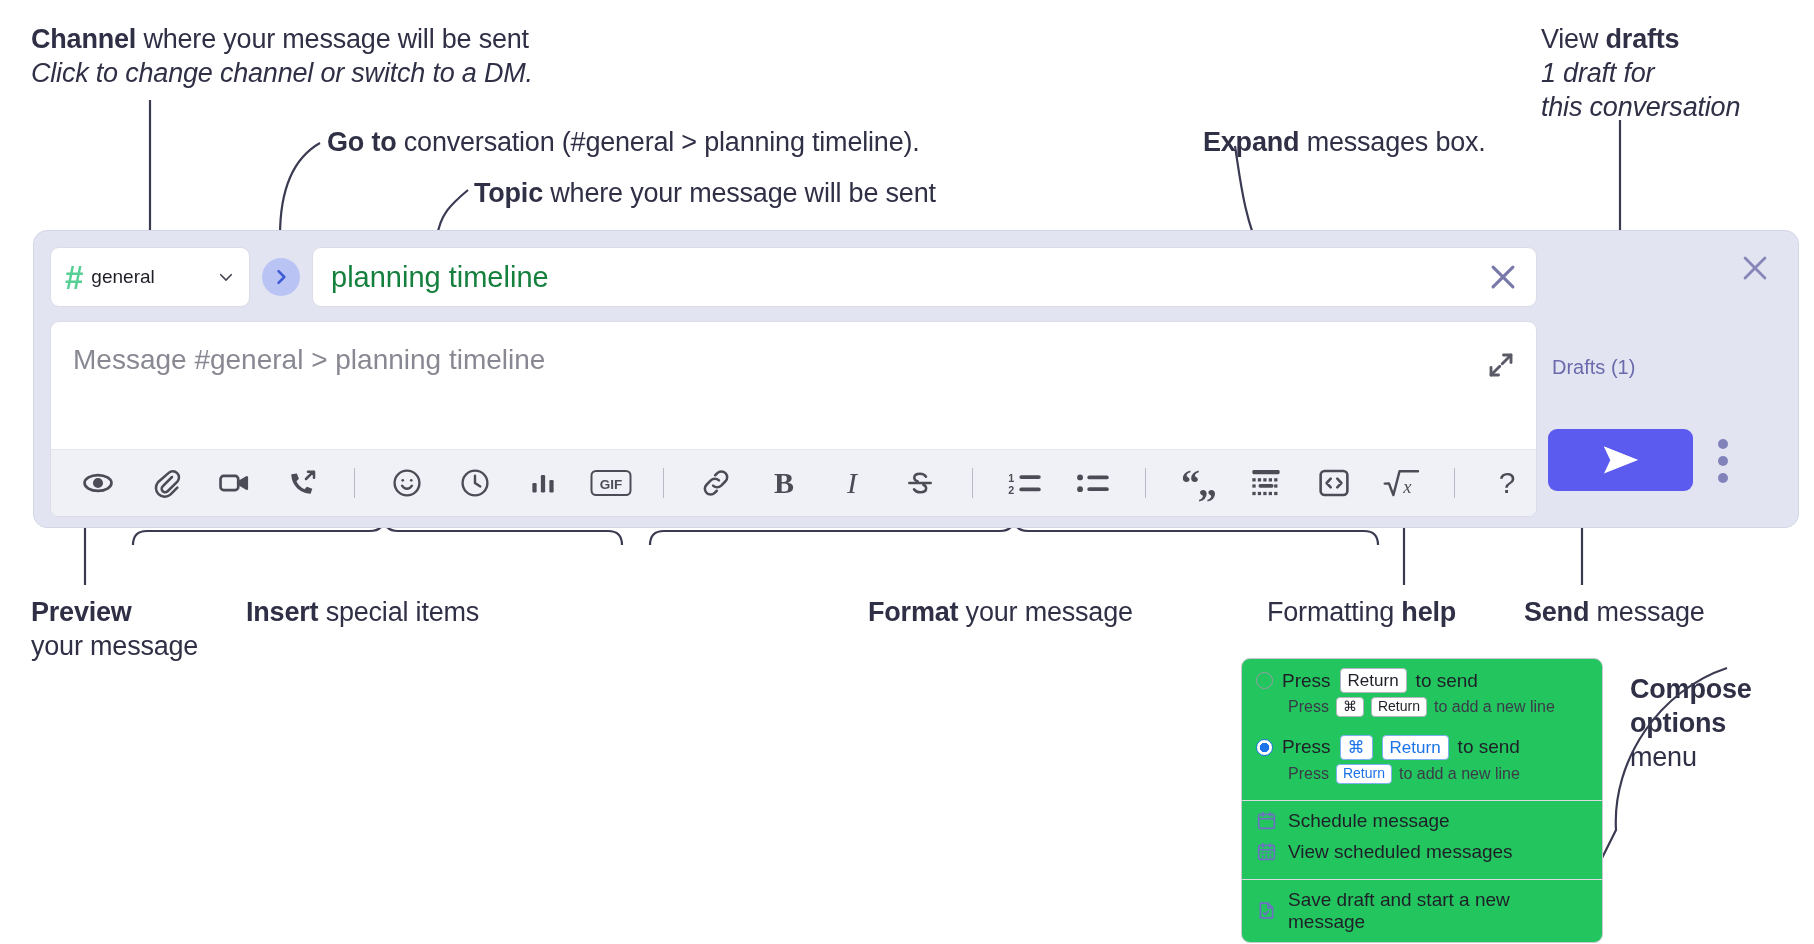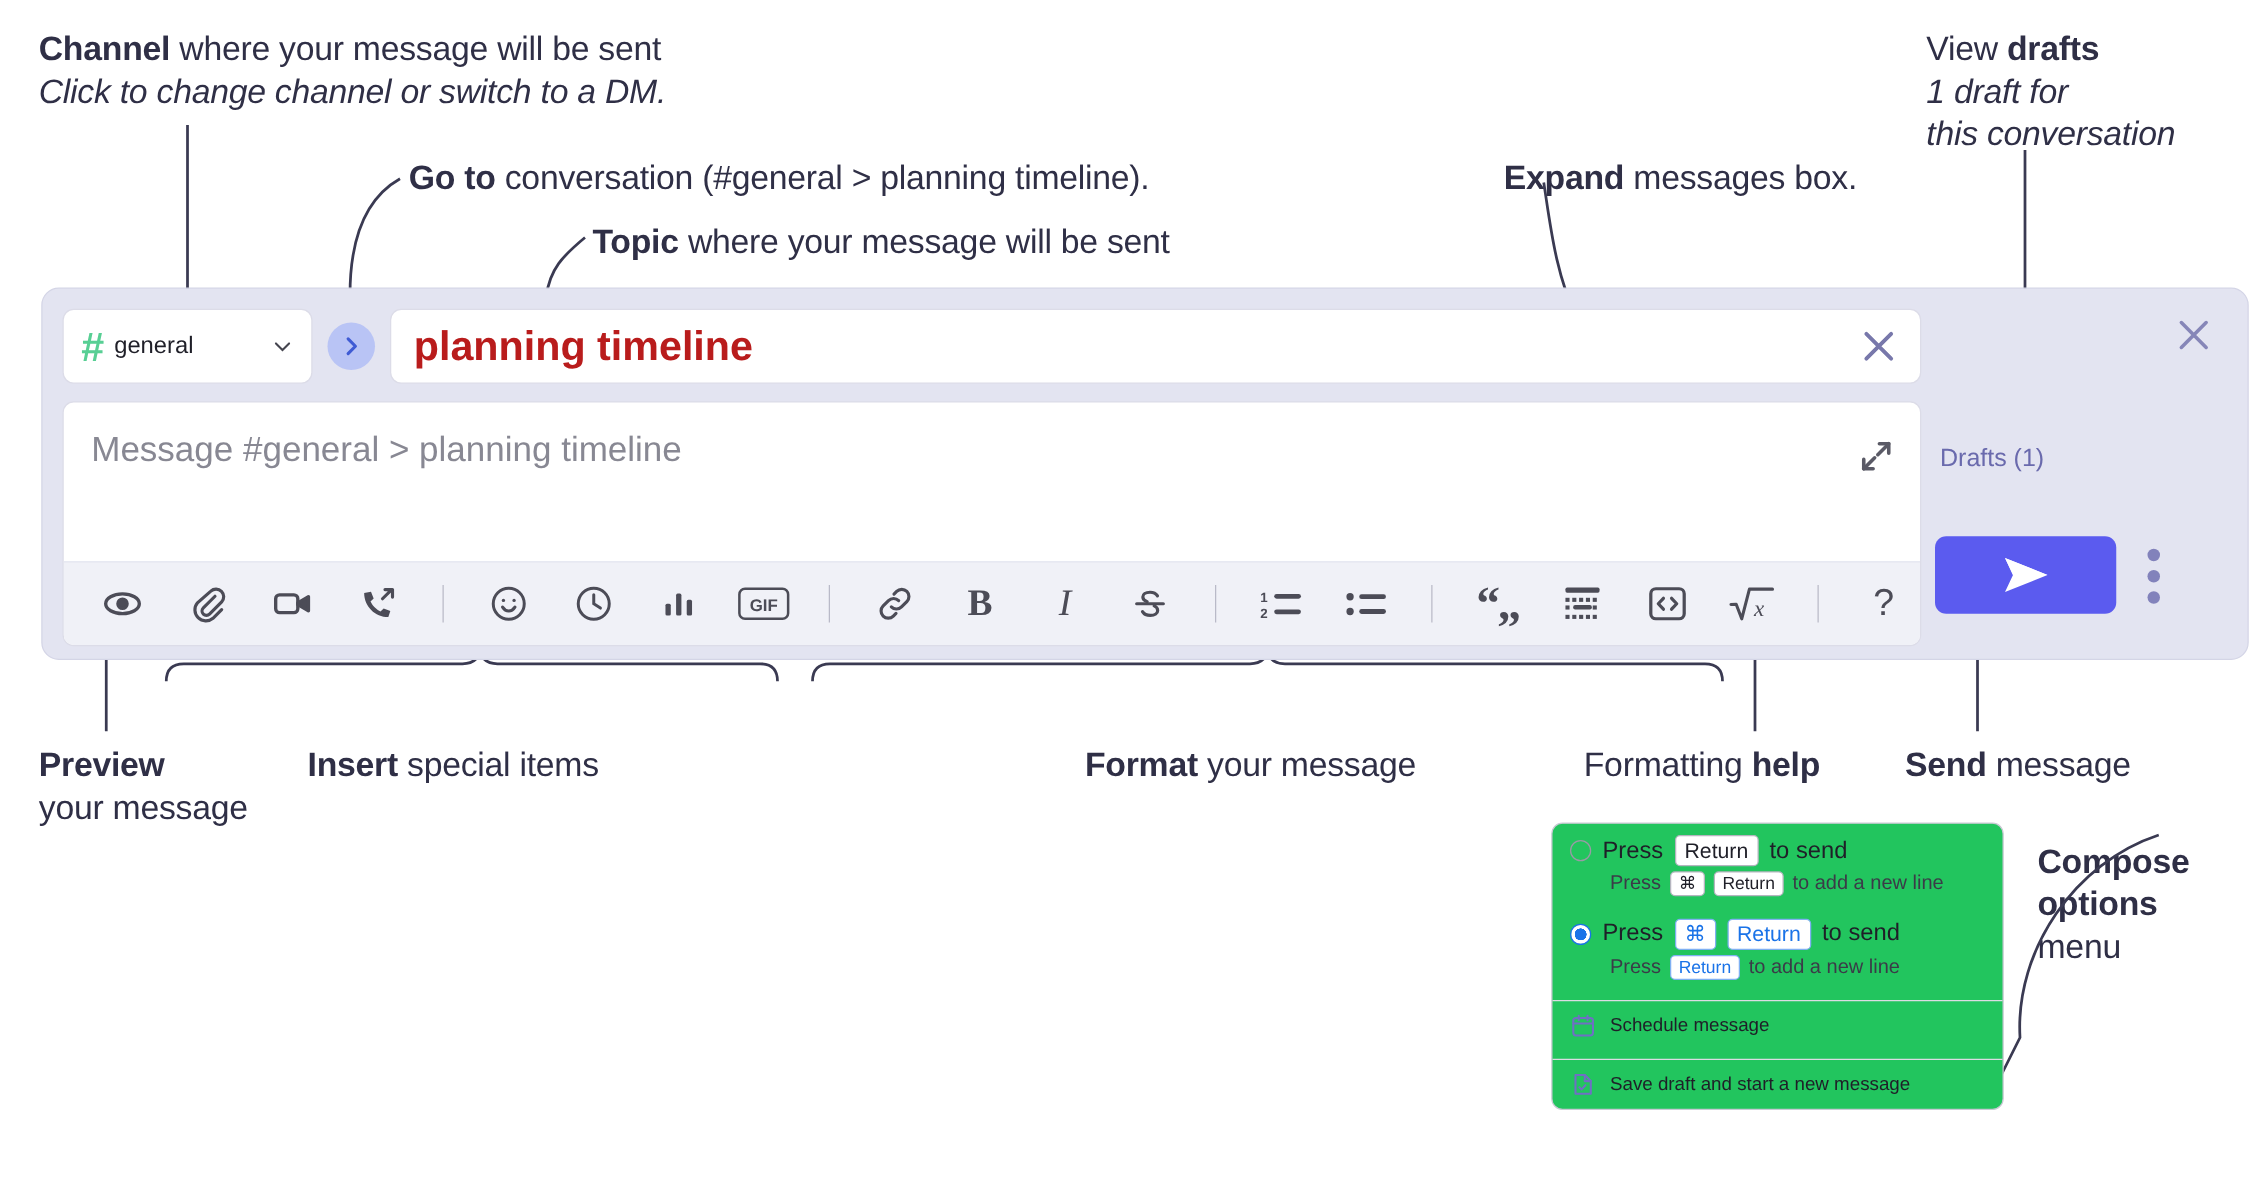--- a/index.html
+++ b/index.html
@@ -29,21 +29,21 @@
   #channel-name{font-size:19px;color:#1f1f28;}
   .chev{margin-left:auto;width:18px;height:18px;}
   #goto-btn{
     width:38px;height:38px;border-radius:50%;background:#b9c4f5;margin:0 12px;
     display:flex;align-items:center;justify-content:center;flex:0 0 auto;
   }
   #topic-field{
     flex:1;height:60px;background:#fff;border:1px solid #dcdce8;border-radius:9px;
     display:flex;align-items:center;padding:0 16px 0 18px;box-sizing:border-box;
   }
-  #topic-value{font-size:33px;color:#b91c1c;flex:1;font-weight:bold;}
+  #topic-value{font-size:29px;color:#15803d;flex:1;}
   #topic-clear{width:34px;height:34px;flex:0 0 auto;}
 
   #message-box{
     margin-top:14px;background:#fff;border:1px solid #dcdce8;border-radius:9px;
     width:100%;box-sizing:border-box;overflow:hidden;
   }
   #message-area{height:127px;position:relative;}
   #message-placeholder{
     position:absolute;left:22px;top:22px;font-size:28px;color:#888893;
   }
@@ -72,21 +72,21 @@
     border-radius:9px;box-sizing:border-box;
   }
   .opt-row{display:flex;align-items:center;padding:9px 14px 2px 14px;font-size:19px;color:#1f1f28;gap:9px;}
   .opt-sub{padding:2px 14px 9px 46px;font-size:16px;color:#3b3b48;display:flex;align-items:center;gap:7px;}
   .radio{width:17px;height:17px;border-radius:50%;border:1.6px solid #9a9aa6;box-sizing:border-box;flex:0 0 auto;}
   .radio.on{border-color:#1a73e8;background:radial-gradient(circle,#1a73e8 0 44%,#fff 46% 100%);}
   .key{border:1px solid #b5b5bf;border-radius:4px;padding:1px 7px;font-size:17px;color:#1f1f28;background:#fff;display:inline-block;line-height:1.25;}
   .key.sm{font-size:14px;padding:0px 6px;}
   .key.blue{border-color:#7fb0f2;color:#1a73e8;}
   .menu-div{height:1px;background:#dcdce3;margin:7px 0 0 0;}
-  .menu-item{display:flex;align-items:center;gap:11px;padding:9px 14px;font-size:15px;color:#1f1f28;}
+  .menu-item{display:flex;align-items:center;gap:11px;padding:9px 14px;font-size:19px;color:#1f1f28;}
   .mi-icon{width:21px;height:21px;flex:0 0 auto;}
 </style>
 </head>
 <body>
 
 <div class="abs ann" style="left:31px;top:22px;">
   <div><b>Channel</b><span> where your message will be sent</span></div>
   <div><i>Click to change channel or switch to a DM.</i></div>
 </div>
 
@@ -390,20 +390,35 @@
   <div class="menu-div"></div>
 
   <div class="menu-item">
     <svg class="mi-icon" viewBox="0 0 24 24" fill="none" stroke="#6f6fc4" stroke-width="1.9" stroke-linecap="round">
         <rect x="3" y="5" width="18" height="16" rx="2.4"></rect>
         <path d="M3 10h18M8 3v4M16 3v4"></path>
       </svg>
     <span>Schedule message</span>
   </div>
 
+  <div class="menu-item" style="padding-top:0;">
+    <svg class="mi-icon" viewBox="0 0 24 24" fill="none" stroke="#6f6fc4" stroke-width="1.8" stroke-linecap="round">
+        <rect x="3" y="5" width="18" height="16" rx="2.4"></rect>
+        <path d="M3 10h18M8 3v4M16 3v4"></path>
+        <g fill="#6f6fc4" stroke="none">
+          <rect x="6.5" y="12.5" width="2.2" height="2.2"></rect>
+          <rect x="11" y="12.5" width="2.2" height="2.2"></rect>
+          <rect x="15.4" y="12.5" width="2.2" height="2.2"></rect>
+          <rect x="6.5" y="16.6" width="2.2" height="2.2"></rect>
+          <rect x="11" y="16.6" width="2.2" height="2.2"></rect>
+          <rect x="15.4" y="16.6" width="2.2" height="2.2"></rect>
+        </g>
+      </svg>
+    <span>View scheduled messages</span>
+  </div>
 
   <div class="menu-div"></div>
 
   <div class="menu-item">
     <svg class="mi-icon" viewBox="0 0 24 24" fill="none" stroke="#6f6fc4" stroke-width="1.9" stroke-linecap="round" stroke-linejoin="round">
         <path d="M5 3.5h8.5L19 9v11.5H5z"></path>
         <path d="M13.5 3.5V9H19"></path>
         <path d="M8.6 14.6l2 2 3.6-3.9"></path>
       </svg>
     <span>Save draft and start a new message</span>

